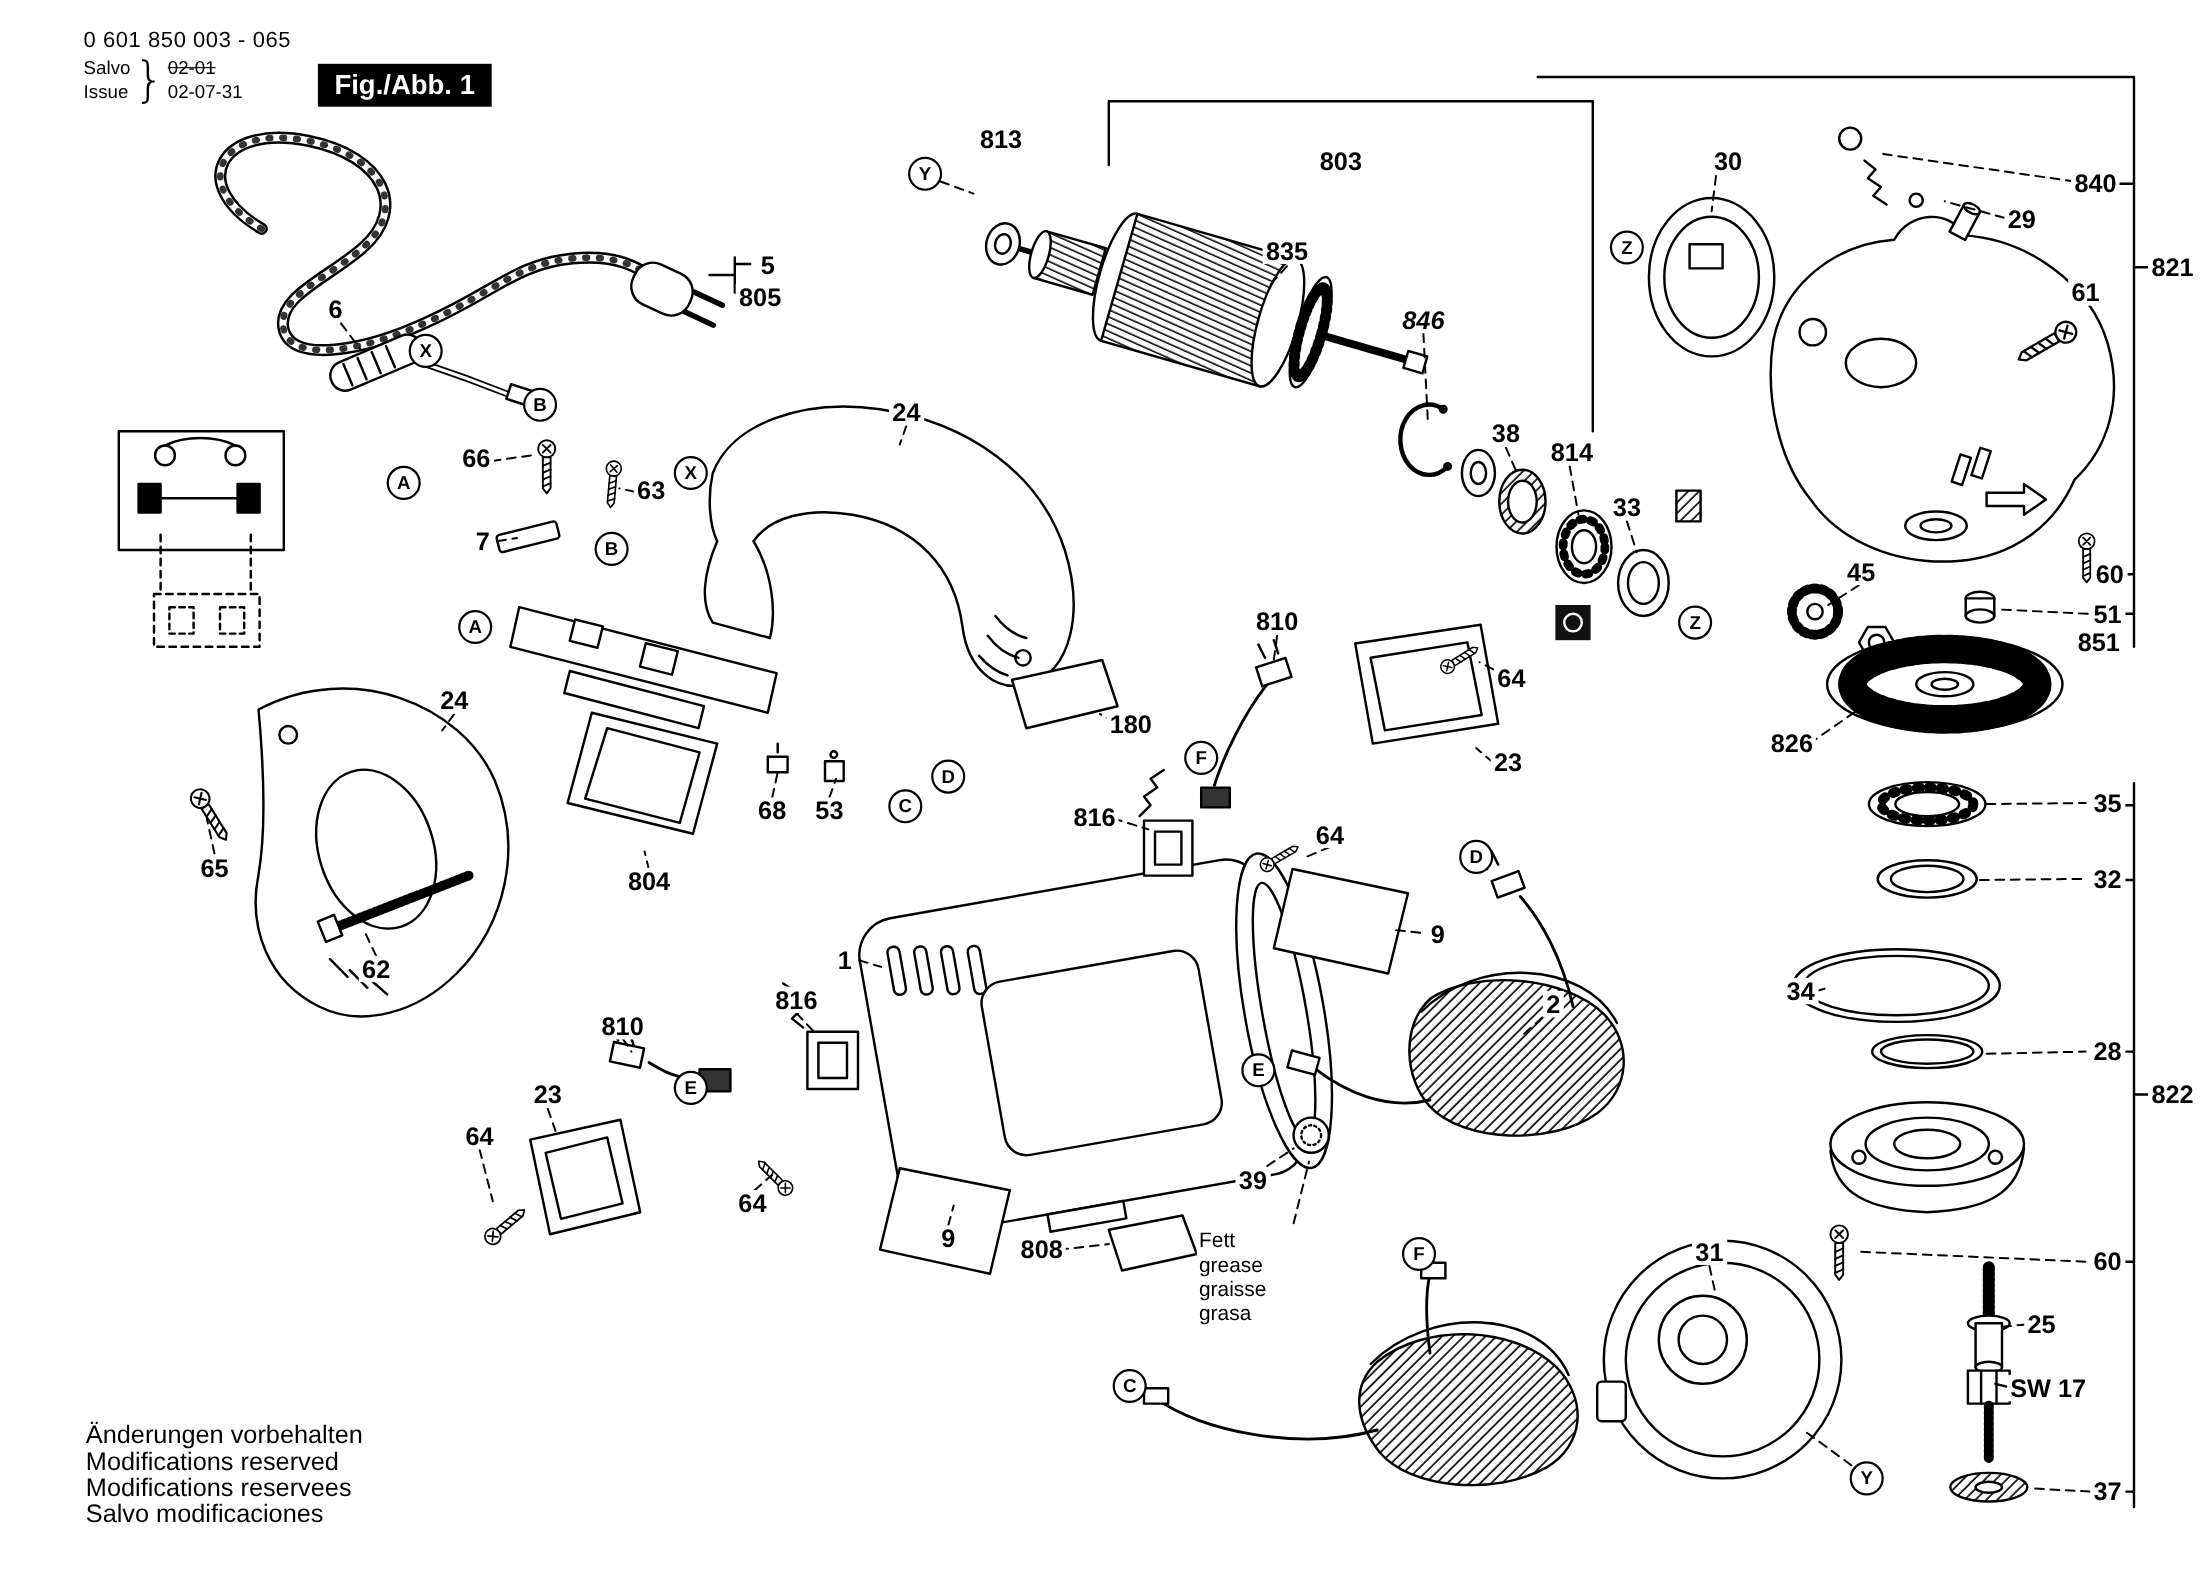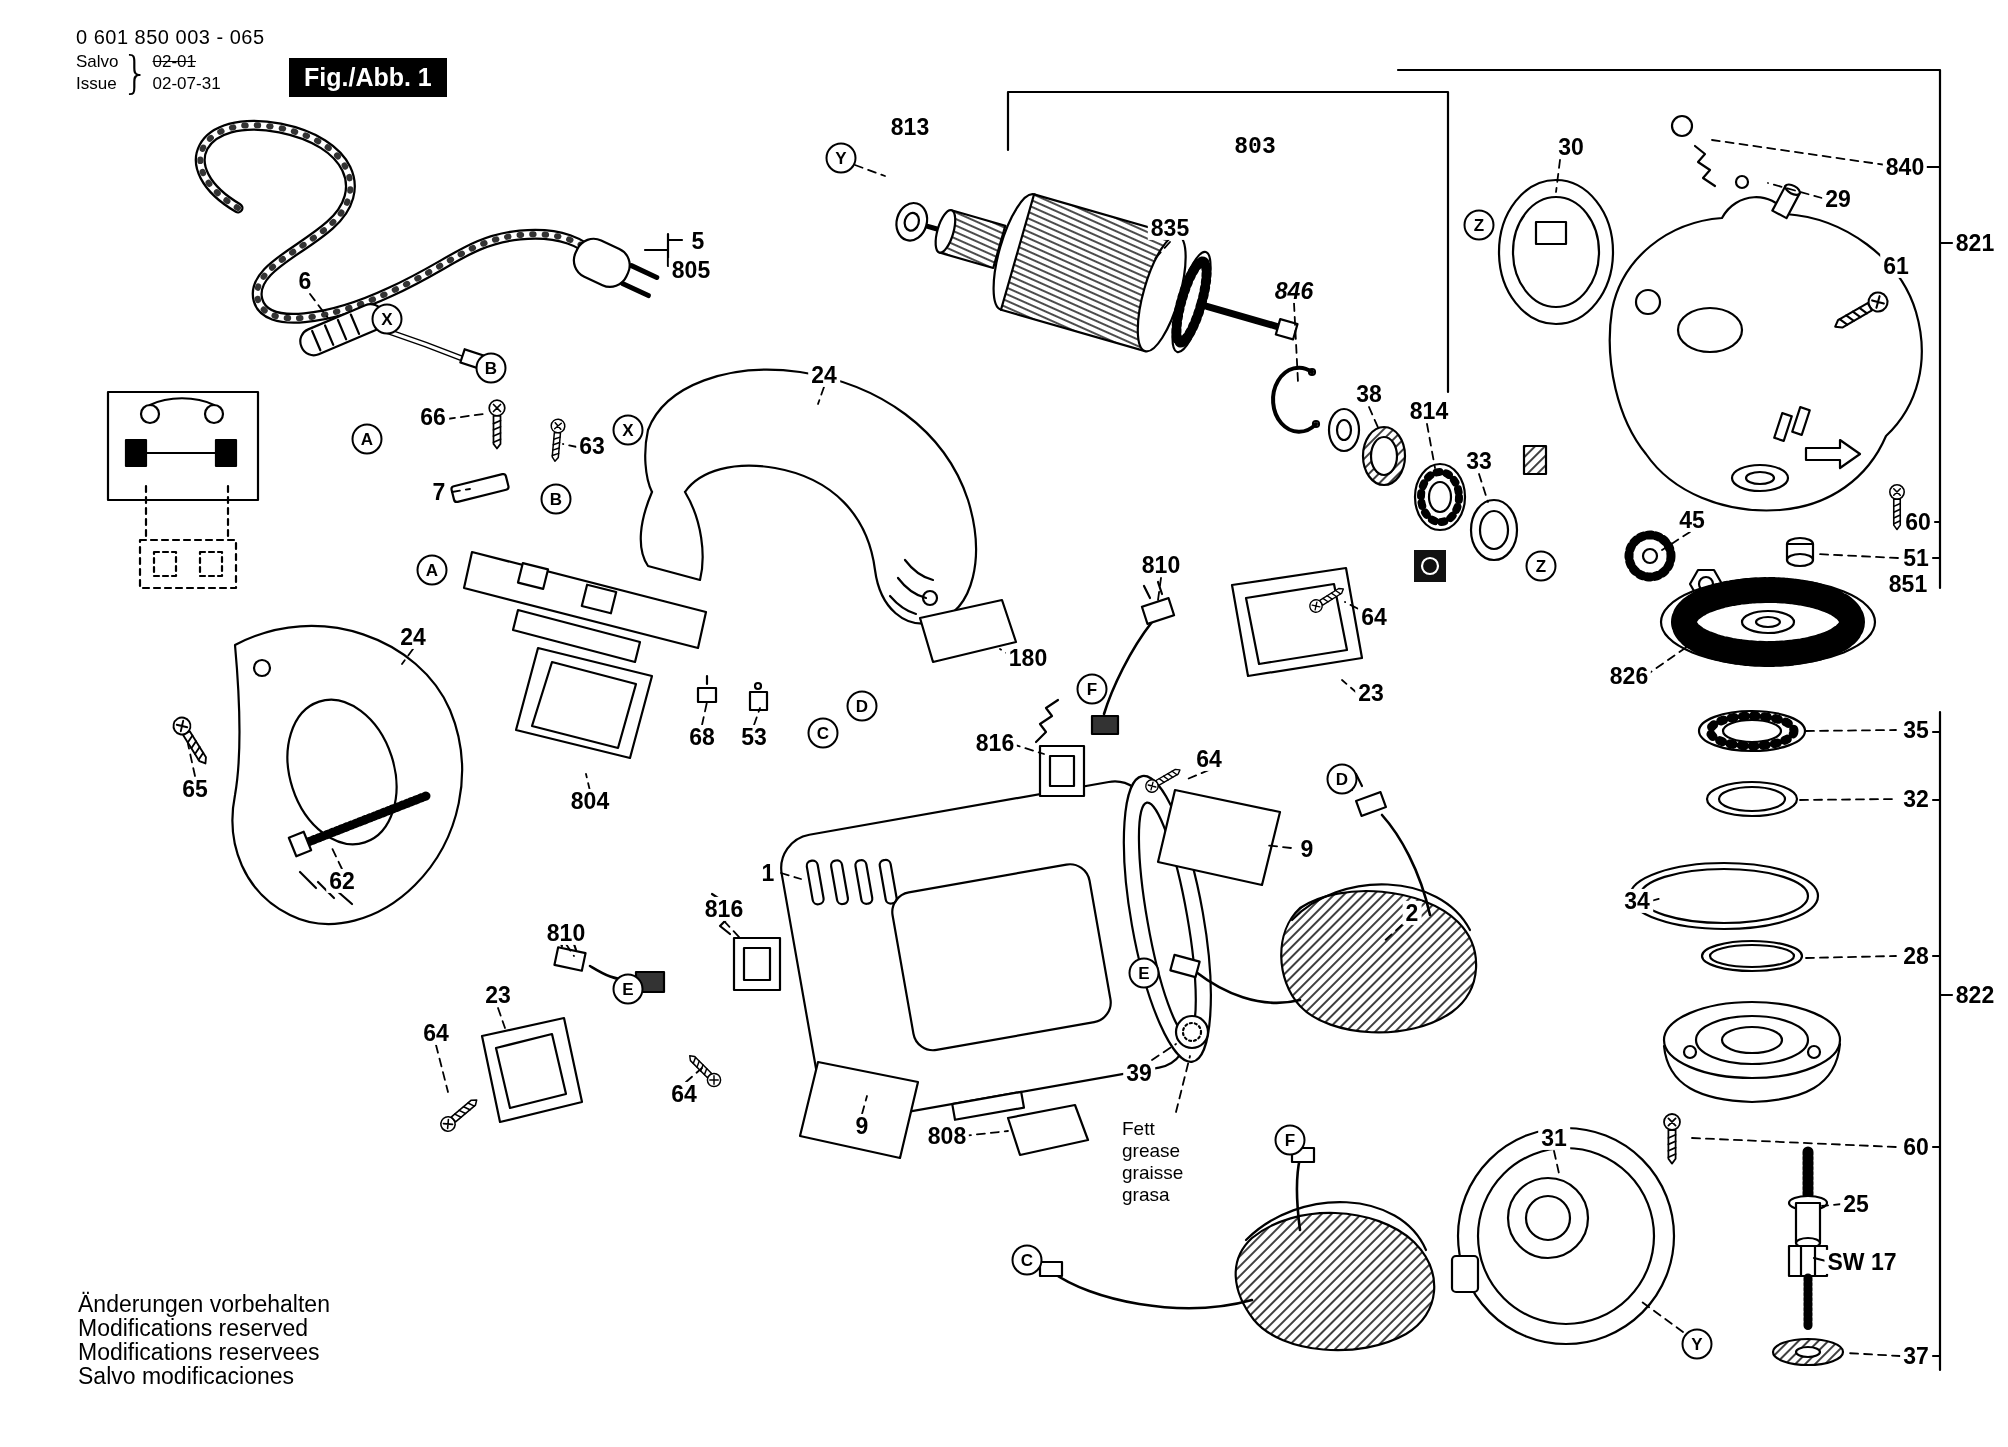--- a/index.html
+++ b/index.html
@@ -14,21 +14,21 @@
   .brace { font-size:44px; font-weight:300; line-height:.85; font-family:"DejaVu Sans", sans-serif; }
   .struck { text-decoration:line-through; }
   .fig-box { position:absolute; left:289px; top:58px; background:#000; color:#fff; font-size:25px; font-weight:bold; padding:5px 15px; }
 
   .callout-layer { position:absolute; inset:0; }
   .callout-num { position:absolute; transform:translate(-50%,-50%); font-weight:bold; font-size:23px; line-height:1.05;
                  background:#fff; padding:0 3px; white-space:nowrap; }
   .callout-letter { position:absolute; transform:translate(-50%,-50%); width:31px; height:31px; border:2.5px solid #000;
                     border-radius:50%; background:#fff; display:flex; align-items:center; justify-content:center;
                     font-weight:bold; font-size:17px; line-height:1; }
-  .grease-note { position:absolute; left:1120px; top:1118px; font-size:19px; line-height:22px; background:#fff; padding:0 2px; }
+  .grease-note { position:absolute; left:1088px; top:1118px; font-size:19px; line-height:22px; background:#fff; padding:0 2px; }
   .footer-notes { position:absolute; left:78px; top:1292px; font-size:23px; line-height:24px; }
 </style>
 </head>
 <body>
 
 <div class="page">
 
   <svg class="diagram" viewBox="0 0 2008 1447">
     <defs>
       <pattern id="hatch" patternUnits="userSpaceOnUse" width="7" height="7" patternTransform="rotate(45)">
@@ -362,21 +362,21 @@
 
   <div class="footer-notes">
       <div>Änderungen vorbehalten</div>
       <div>Modifications reserved</div>
       <div>Modifications reservees</div>
       <div>Salvo modificaciones</div>
     </div>
 
   <div class="callout-layer">
       <div class="callout-num" style="left: 910px; top: 127px;">813</div>
-      <div class="callout-num" style="left: 1255px; top: 147px; font-family: Liberation Mono, monospace;">803</div>
+      <div class="callout-num" style="left: 1219px; top: 147px;">803</div>
       <div class="callout-num" style="left: 1571px; top: 147px;">30</div>
       <div class="callout-num" style="left: 1905px; top: 167px;">840</div>
       <div class="callout-num" style="left: 1838px; top: 199px;">29</div>
       <div class="callout-num" style="left: 1975px; top: 243px;">821</div>
       <div class="callout-num" style="left: 1170px; top: 228px;">835</div>
       <div class="callout-num" style="left: 698px; top: 241px;">5</div>
       <div class="callout-num" style="left: 691px; top: 270px;">805</div>
       <div class="callout-num" style="left: 305px; top: 281px;">6</div>
       <div class="callout-num" style="left: 1294px; top: 291px; font-style: italic;">846</div>
       <div class="callout-num" style="left: 1896px; top: 266px;">61</div>

